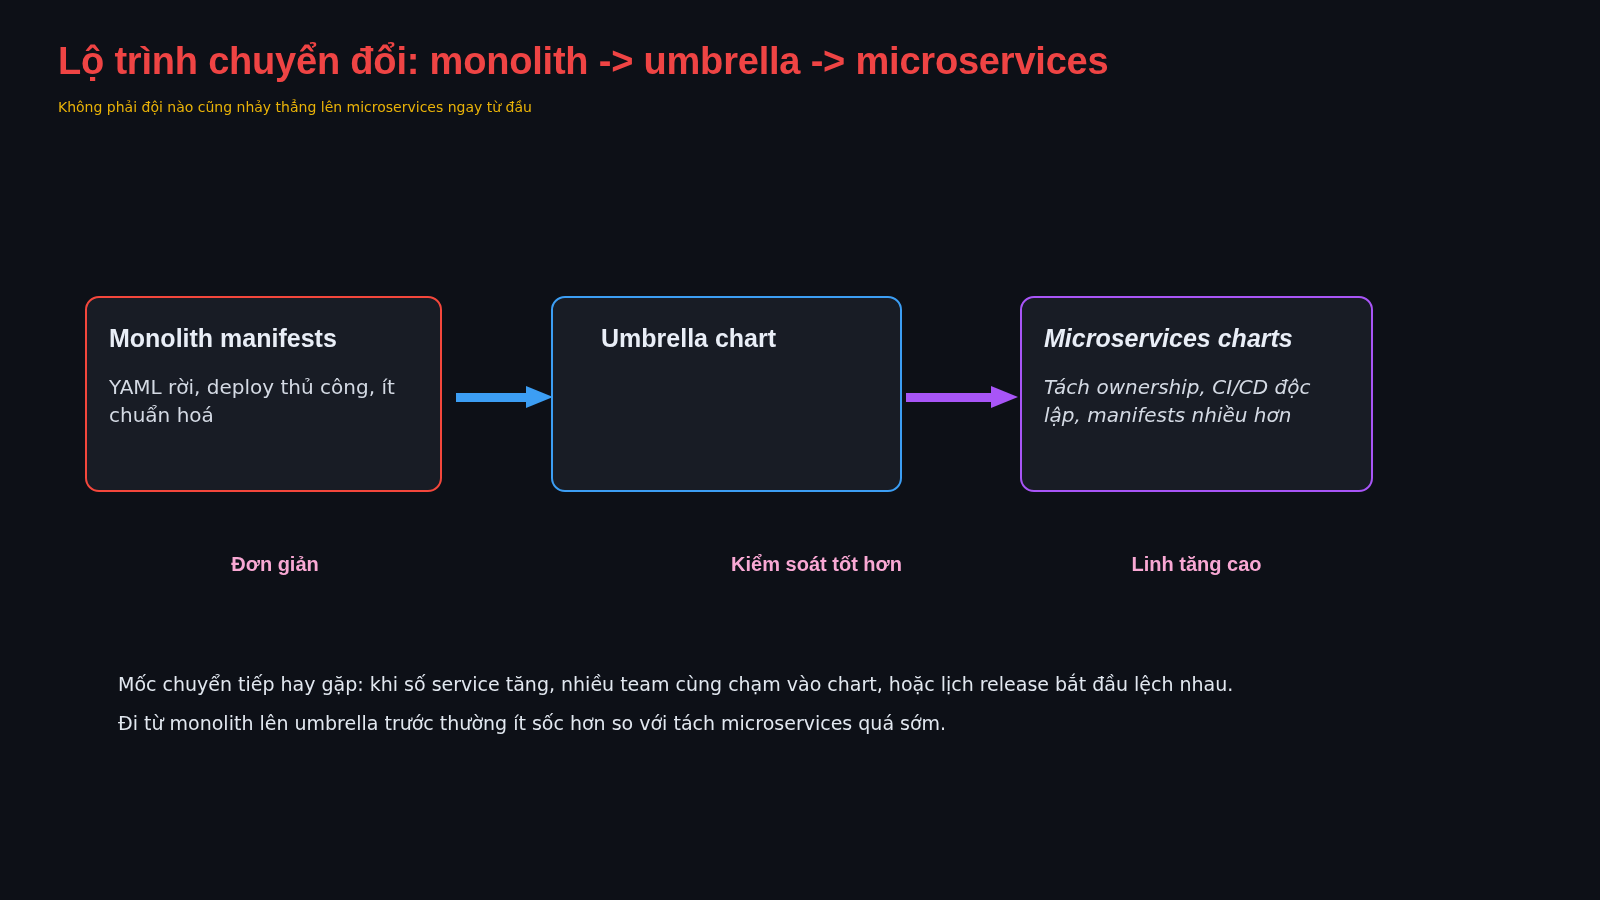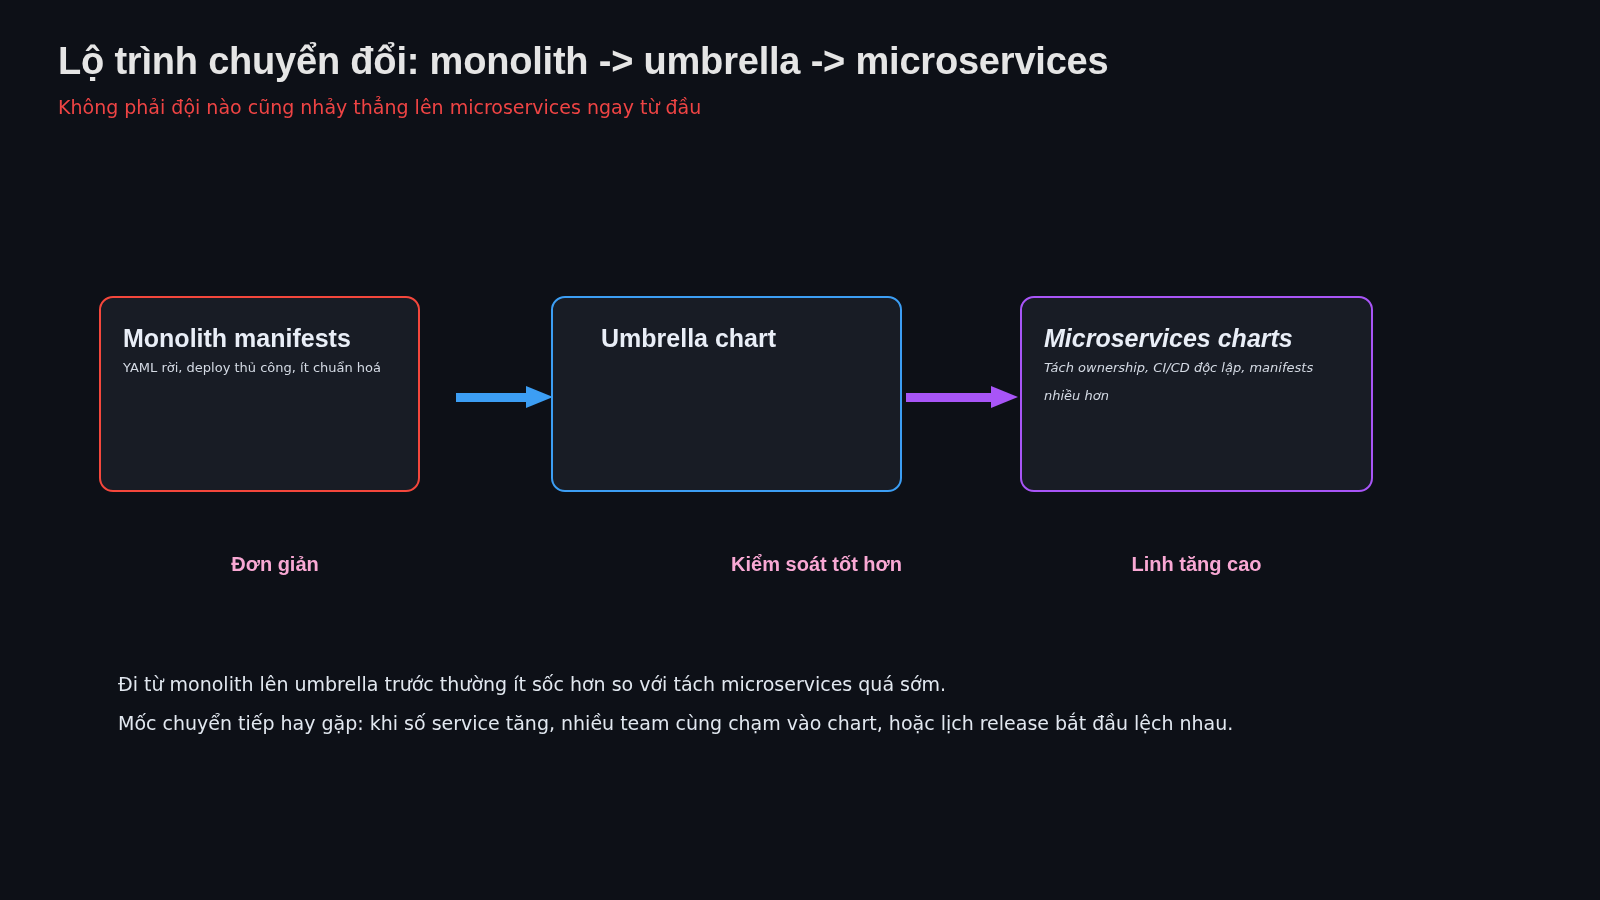--- a/index.html
+++ b/index.html
@@ -23,30 +23,30 @@
     position: absolute;
     left: 58px;
     top: 36px;
     width: 1480px;
   }
   .page-title {
     font-family: "Liberation Sans", sans-serif;
     font-weight: bold;
     font-size: 38px;
     line-height: 50px;
-    color: #e5e5e5;
+    color: #ef4444;
     letter-spacing: -0.2px;
     white-space: nowrap;
   }
   .page-subtitle {
     font-family: "DejaVu Sans", sans-serif;
     font-weight: normal;
-    font-size: 19px;
+    font-size: 14px;
     line-height: 26px;
-    color: #ef4444;
+    color: #eab308;
     margin-top: 8px;
     white-space: nowrap;
   }
 
   
   .flow {
     position: absolute;
     left: 0;
     top: 0;
     width: 1600px;
@@ -56,38 +56,38 @@
   .stage {
     position: absolute;
     top: 296px;
     height: 196px;
     background: #181c25;
     border-radius: 14px;
     border-style: solid;
     border-width: 2px;
     padding: 24px 22px 0 22px;
   }
-  .stage-1 { left: 99px;   width: 321px; border-color: #f4473c; }
+  .stage-1 { left: 85px;   width: 357px; border-color: #f4473c; }
   .stage-2 { left: 551px;  width: 351px; border-color: #3c9ef4; padding-left: 48px; }
   .stage-3 { left: 1020px; width: 353px; border-color: #a855f7; font-style: italic; }
 
   .stage-title {
     font-family: "Liberation Sans", sans-serif;
     font-weight: bold;
     font-size: 25px;
     line-height: 32px;
     color: #e9eef7;
     white-space: nowrap;
   }
   .stage-desc {
     font-family: "DejaVu Sans", sans-serif;
-    font-size: 13px;
+    font-size: 20px;
     line-height: 27.5px;
     color: #d4dae4;
-    margin-top: 0;
+    margin-top: 20px;
   }
 
   
   .arrow {
     position: absolute;
     top: 383px;
     height: 28px;
   }
   .arrow-1 { left: 456px; width: 97px; }
   .arrow-2 { left: 906px; width: 112px; }
@@ -158,15 +158,15 @@
     <div class="stage-title">Microservices charts</div>
     <div class="stage-desc">Tách ownership, CI/CD độc lập, manifests nhiều hơn</div>
   </div>
 
   <div class="caption caption-1">Đơn giản</div>
   <div class="caption caption-2">Kiểm soát tốt hơn</div>
   <div class="caption caption-3">Linh tăng cao</div>
 </div>
 
 <div class="footnote">
+  <div class="footnote-line">Mốc chuyển tiếp hay gặp: khi số service tăng, nhiều team cùng chạm vào chart, hoặc lịch release bắt đầu lệch nhau.</div>
   <div class="footnote-line">Đi từ monolith lên umbrella trước thường ít sốc hơn so với tách microservices quá sớm.</div>
-  <div class="footnote-line">Mốc chuyển tiếp hay gặp: khi số service tăng, nhiều team cùng chạm vào chart, hoặc lịch release bắt đầu lệch nhau.</div>
 </div>
 
 </body></html>

